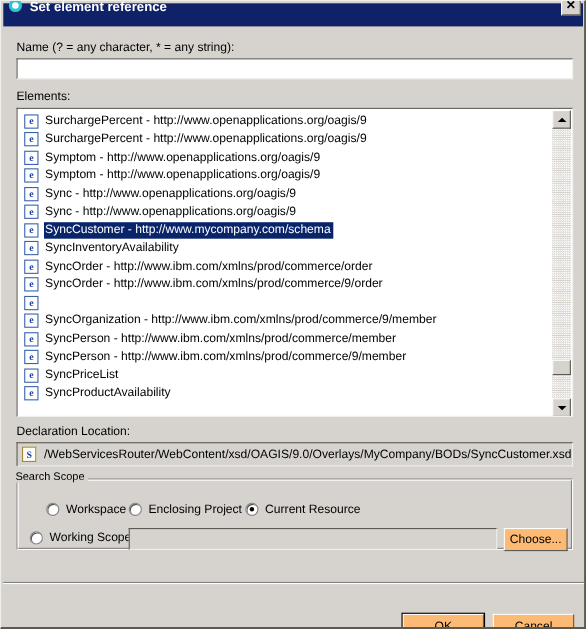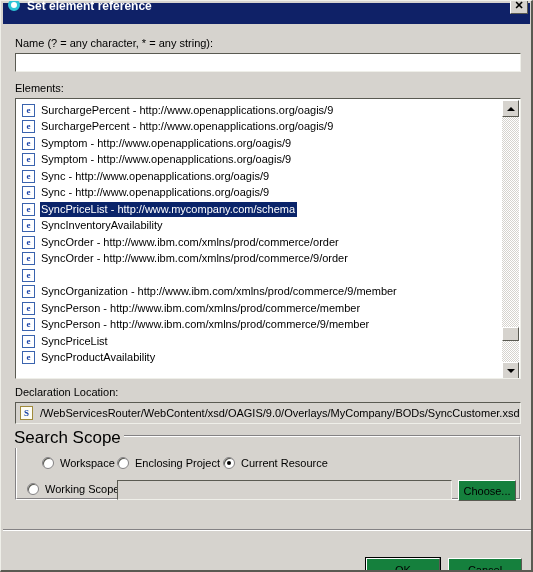--- a/index.html
+++ b/index.html
@@ -301,21 +301,21 @@
     border-right: 1px solid #848284;
     border-bottom: 1px solid #848284;
     pointer-events: none;
   }
   #scope-legend {
     position: absolute;
     left: 8px;
     top: 404px;
     background: #d6d3ce;
     padding: 0 3px;
-    font-size: 17px;
+    font-size: 10px;
     z-index: 3;
   }
   .radio {
     position: absolute;
     display: flex;
     align-items: center;
     cursor: default;
     white-space: nowrap;
   }
   .radio-dot {
@@ -360,21 +360,21 @@
     font-family: "Liberation Sans", sans-serif;
     font-size: 11px;
     padding: 1px 3px;
     outline: none;
     color: #000000;
   }
 
   
   .btn {
     box-sizing: border-box;
-    background: #15803d;
+    background: #fdba74;
     border-top: 1px solid #ffffff;
     border-left: 1px solid #ffffff;
     border-right: 1px solid #5a5a52;
     border-bottom: 1px solid #5a5a52;
     font-family: "Liberation Sans", sans-serif;
     font-size: 11px;
     color: #000000;
     text-align: center;
     cursor: default;
     display: flex;
@@ -457,21 +457,21 @@
             <div class="list-row">
               <span class="e-icon">e</span>
               <span class="row-text">Sync - http://www.openapplications.org/oagis/9</span>
             </div>
             <div class="list-row">
               <span class="e-icon">e</span>
               <span class="row-text">Sync - http://www.openapplications.org/oagis/9</span>
             </div>
             <div class="list-row selected">
               <span class="e-icon">e</span>
-              <span class="row-text">SyncPriceList - http://www.mycompany.com/schema</span>
+              <span class="row-text">SyncCustomer - http://www.mycompany.com/schema</span>
             </div>
             <div class="list-row">
               <span class="e-icon">e</span>
               <span class="row-text">SyncInventoryAvailability</span>
             </div>
             <div class="list-row">
               <span class="e-icon">e</span>
               <span class="row-text">SyncOrder - http://www.ibm.com/xmlns/prod/commerce/order</span>
             </div>
             <div class="list-row">

